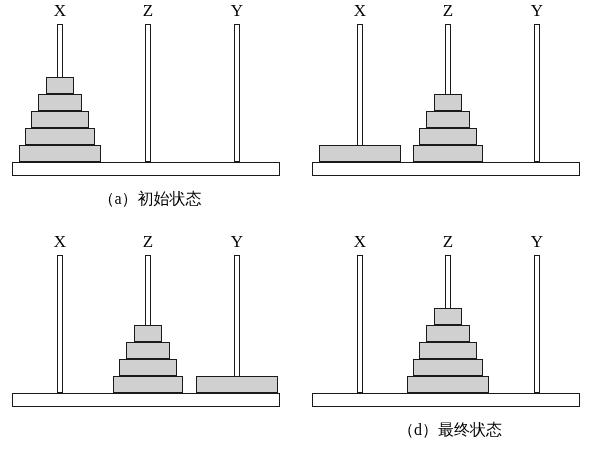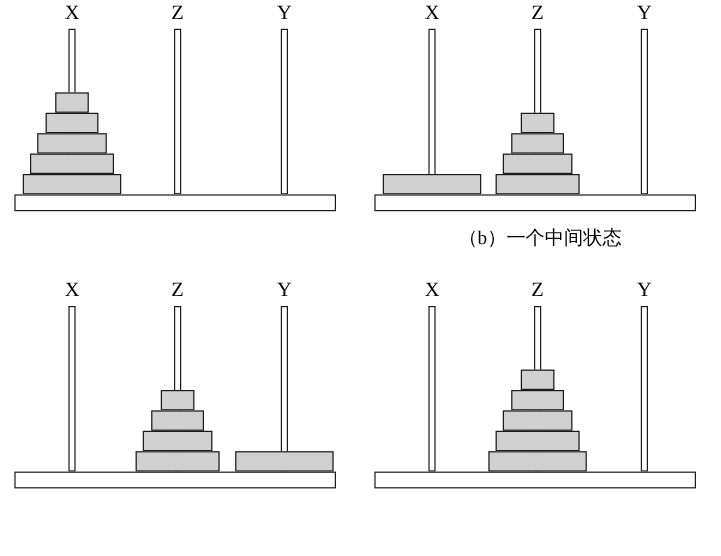--- a/index.html
+++ b/index.html
@@ -102,38 +102,38 @@
         <div class="disk" style="width: 82px; height: 17px; left: 19px; top: 145px;"></div>
         <div class="disk" style="width: 70px; height: 17px; left: 25px; top: 128px;"></div>
         <div class="disk" style="width: 58px; height: 17px; left: 31px; top: 111px;"></div>
         <div class="disk" style="width: 44px; height: 17px; left: 38px; top: 94px;"></div>
         <div class="disk" style="width: 28px; height: 17px; left: 46px; top: 77px;"></div>
         <div class="peg" style="left: 148px; top: 24px; height: 138px;"></div>
         <div class="peg-label" style="left: 148px;">Z</div>
         <div class="peg" style="left: 237px; top: 24px; height: 138px;"></div>
         <div class="peg-label" style="left: 237px;">Y</div>
       </div>
+    <div class="caption">（a）初始状态</div>
   </div>
 
   <div class="panel panel-b">
     <div class="stage">
         <div class="base" style="left: 12px; top: 162px; width: 268px; height: 14px;"></div>
         <div class="peg" style="left: 60px; top: 24px; height: 138px;"></div>
         <div class="peg-label" style="left: 60px;">X</div>
         <div class="disk" style="width: 82px; height: 17px; left: 19px; top: 145px;"></div>
         <div class="peg" style="left: 148px; top: 24px; height: 138px;"></div>
         <div class="peg-label" style="left: 148px;">Z</div>
         <div class="disk" style="width: 70px; height: 17px; left: 113px; top: 145px;"></div>
         <div class="disk" style="width: 58px; height: 17px; left: 119px; top: 128px;"></div>
         <div class="disk" style="width: 44px; height: 17px; left: 126px; top: 111px;"></div>
         <div class="disk" style="width: 28px; height: 17px; left: 134px; top: 94px;"></div>
         <div class="peg" style="left: 237px; top: 24px; height: 138px;"></div>
         <div class="peg-label" style="left: 237px;">Y</div>
       </div>
-    <div class="caption">（b）一个中间状态</div>
   </div>
 
   <div class="panel panel-c">
     <div class="stage">
         <div class="base" style="left: 12px; top: 162px; width: 268px; height: 14px;"></div>
         <div class="peg" style="left: 60px; top: 24px; height: 138px;"></div>
         <div class="peg-label" style="left: 60px;">X</div>
         <div class="peg" style="left: 148px; top: 24px; height: 138px;"></div>
         <div class="peg-label" style="left: 148px;">Z</div>
         <div class="disk" style="width: 70px; height: 17px; left: 113px; top: 145px;"></div>
@@ -154,15 +154,16 @@
         <div class="peg" style="left: 148px; top: 24px; height: 138px;"></div>
         <div class="peg-label" style="left: 148px;">Z</div>
         <div class="disk" style="width: 82px; height: 17px; left: 107px; top: 145px;"></div>
         <div class="disk" style="width: 70px; height: 17px; left: 113px; top: 128px;"></div>
         <div class="disk" style="width: 58px; height: 17px; left: 119px; top: 111px;"></div>
         <div class="disk" style="width: 44px; height: 17px; left: 126px; top: 94px;"></div>
         <div class="disk" style="width: 28px; height: 17px; left: 134px; top: 77px;"></div>
         <div class="peg" style="left: 237px; top: 24px; height: 138px;"></div>
         <div class="peg-label" style="left: 237px;">Y</div>
       </div>
+    <div class="caption">（d）最终状态</div>
   </div>
 
 </div>
 
 </body></html>

